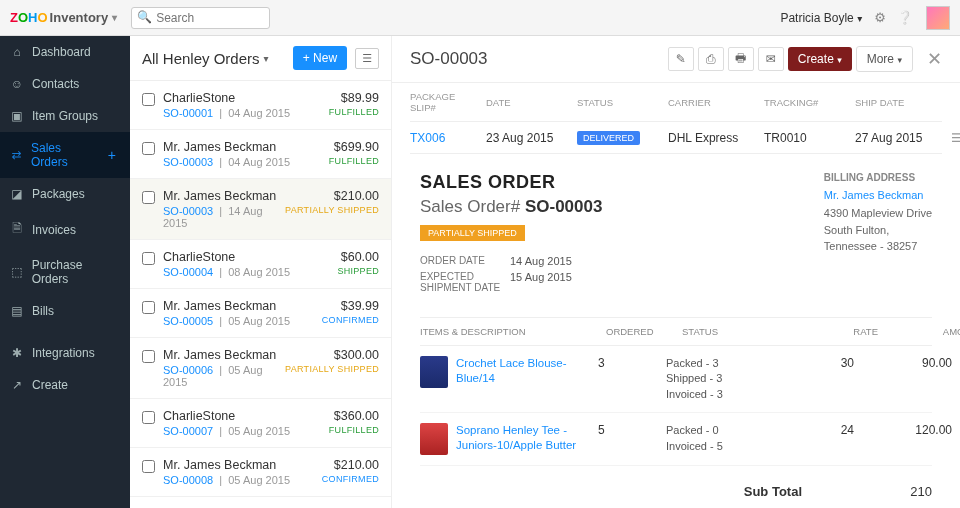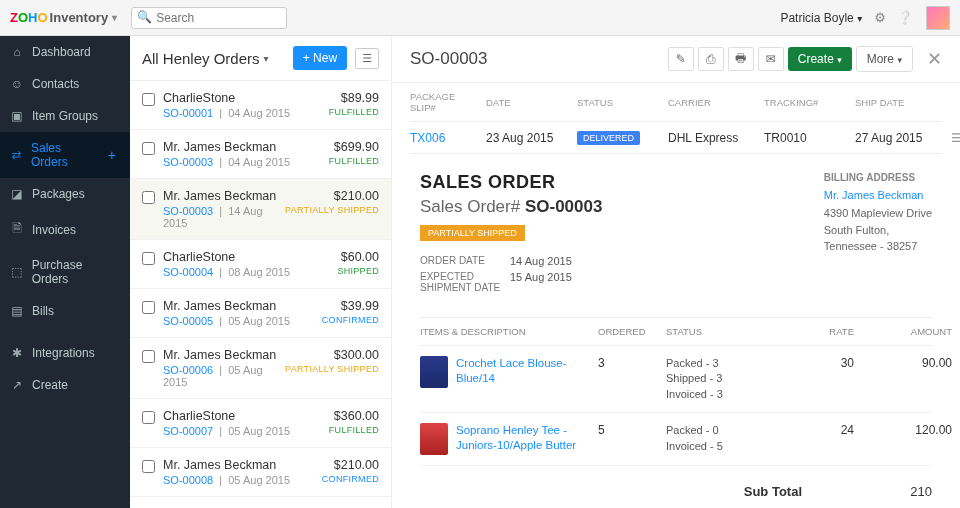--- a/index.html
+++ b/index.html
@@ -3,21 +3,21 @@
 <meta charset="utf-8">
 <style>
 * { box-sizing: border-box; margin: 0; padding: 0; }
 body { font-family: -apple-system, BlinkMacSystemFont, "Segoe UI", Arial, sans-serif; font-size: 13px; color: #333; background: #fff; width: 960px; height: 508px; overflow: hidden; }
 .topbar { height: 36px; background: #f5f5f5; border-bottom: 1px solid #ddd; display: flex; align-items: center; padding: 0 10px; }
 .logo { display: flex; align-items: center; font-weight: bold; font-size: 13px; color: #333; }
 .logo-z { color: #e03; } .logo-o1 { color: #0a0; } .logo-h { color: #09e; } .logo-o2 { color: #fa0; }
 .logo-inv { margin-left: 2px; color: #555; }
 .logo-caret { margin-left: 4px; color: #888; font-size: 10px; }
 .search-wrap { margin-left: 14px; position: relative; }
-.search-wrap input { width: 156px; height: 22px; padding: 2px 6px 2px 24px; border: 1px solid #ccc; border-radius: 3px; font-size: 12px; }
+.search-wrap input { width: 139px; height: 22px; padding: 2px 6px 2px 24px; border: 1px solid #ccc; border-radius: 3px; font-size: 12px; }
 .search-wrap .sicon { position: absolute; left: 6px; top: 3px; color: #999; font-size: 12px; }
 .top-right { margin-left: auto; display: flex; align-items: center; gap: 12px; }
 .top-right .username { font-size: 12px; color: #333; }
 .top-right .gear, .top-right .help { color: #888; cursor: pointer; }
 .avatar { width: 24px; height: 24px; background: linear-gradient(135deg,#f7b,#fa7); border: 1px solid #ccc; }
 .main { display: flex; height: calc(100% - 36px); }
 .sidebar { width: 130px; background: #1f2833; color: #aab; display: flex; flex-direction: column; font-size: 12px; }
 .nav-item { display: flex; align-items: center; padding: 9px 10px; gap: 8px; cursor: pointer; color: #bcc; }
 .nav-item.active { background: #0b1826; color: #1890ff; }
 .nav-item .plus { margin-left: auto; color: #1890ff; font-size: 14px; background: #0b1826; padding: 0 4px; }
@@ -41,21 +41,21 @@
 .so-right .amt { color: #333; font-size: 12.5px; }
 .so-right .stat { font-size: 9px; margin-top: 2px; letter-spacing: 0.3px; }
 .stat.FULFILLED, .stat.SHIPPED { color: #2a9d3a; }
 .stat.PARTIALLY { color: #e6a817; }
 .stat.CONFIRMED { color: #1890ff; }
 .detail { flex: 1; display: flex; flex-direction: column; overflow-y: auto; }
 .detail-head { display: flex; align-items: center; padding: 10px 18px; border-bottom: 1px solid #eee; }
 .detail-head h2 { font-size: 17px; font-weight: 500; color: #444; }
 .detail-actions { margin-left: auto; display: flex; align-items: center; gap: 4px; }
 .icon-btn { border: 1px solid #ddd; background: #fff; width: 26px; height: 24px; border-radius: 2px; display: flex; align-items: center; justify-content: center; color: #666; cursor: pointer; font-size: 12px; }
-.btn-create { background: #15803d; color: #fff; border: none; border-radius: 3px; padding: 5px 10px; font-size: 12px; cursor: pointer; }
+.btn-create { background: #7f1d1d; color: #fff; border: none; border-radius: 3px; padding: 5px 10px; font-size: 12px; cursor: pointer; }
 .btn-more { background: #fff; border: 1px solid #ddd; border-radius: 3px; padding: 5px 10px; font-size: 12px; cursor: pointer; color: #555; }
 .close-x { margin-left: 10px; font-size: 18px; color: #999; cursor: pointer; }
 .ship-table { padding: 0 18px; }
 .ship-head, .ship-row { display: grid; grid-template-columns: 70px 85px 85px 90px 85px 90px 14px; gap: 6px; align-items: center; padding: 8px 0; font-size: 11px; }
 .ship-head { color: #999; font-size: 9.5px; border-bottom: 1px solid #eee; }
 .ship-row { border-bottom: 1px solid #eee; font-size: 12px; }
 .ship-row .slip { color: #1890ff; }
 .badge-delivered { background: #3b82f6; color: #fff; font-size: 9px; padding: 2px 6px; border-radius: 2px; display: inline-block; }
 .hambtn { color: #999; cursor: pointer; }
 .order-body { padding: 18px 28px; }
@@ -65,21 +65,21 @@
 .order-left .subno b { color: #333; font-weight: 600; }
 .badge-ps { background: #f0a020; color: #fff; font-size: 9px; padding: 3px 8px; margin-top: 8px; display: inline-block; }
 .dates { margin-top: 14px; font-size: 11px; color: #555; }
 .dates .drow { display: flex; margin-bottom: 4px; }
 .dates .dlab { width: 90px; color: #777; font-size: 10px; }
 .bill { font-size: 11px; }
 .bill .hdr { font-size: 10px; color: #888; font-weight: 600; margin-bottom: 6px; }
 .bill .name { color: #1890ff; margin-bottom: 4px; }
 .bill .line { color: #666; line-height: 1.5; }
 .items-table { margin-top: 20px; }
-.items-head { display: grid; grid-template-columns: 170px 60px 100px 80px 90px; gap: 8px; font-size: 9.5px; color: #888; padding: 8px 0; border-bottom: 1px solid #eee; border-top: 1px solid #eee; }
+.items-head { display: grid; grid-template-columns: 170px 60px 100px 80px 90px; gap: 16px; font-size: 9.5px; color: #888; padding: 8px 0; border-bottom: 1px solid #eee; border-top: 1px solid #eee; }
 .items-head .ra { text-align: right; }
 .item-row { display: grid; grid-template-columns: 170px 60px 100px 80px 90px; gap: 8px; padding: 10px 0; border-bottom: 1px solid #f3f3f3; font-size: 12px; align-items: flex-start; }
 .item-desc { display: flex; gap: 8px; }
 .thumb { width: 28px; height: 32px; border-radius: 2px; flex-shrink: 0; }
 .thumb.blue { background: linear-gradient(#2a3a8a,#1a2a6a); }
 .thumb.red { background: linear-gradient(#d44,#a22); }
 .item-name { color: #1890ff; font-size: 11.5px; line-height: 1.3; }
 .item-status { font-size: 11px; color: #555; line-height: 1.4; }
 .ra { text-align: right; }
 .totals { margin-top: 12px; }

